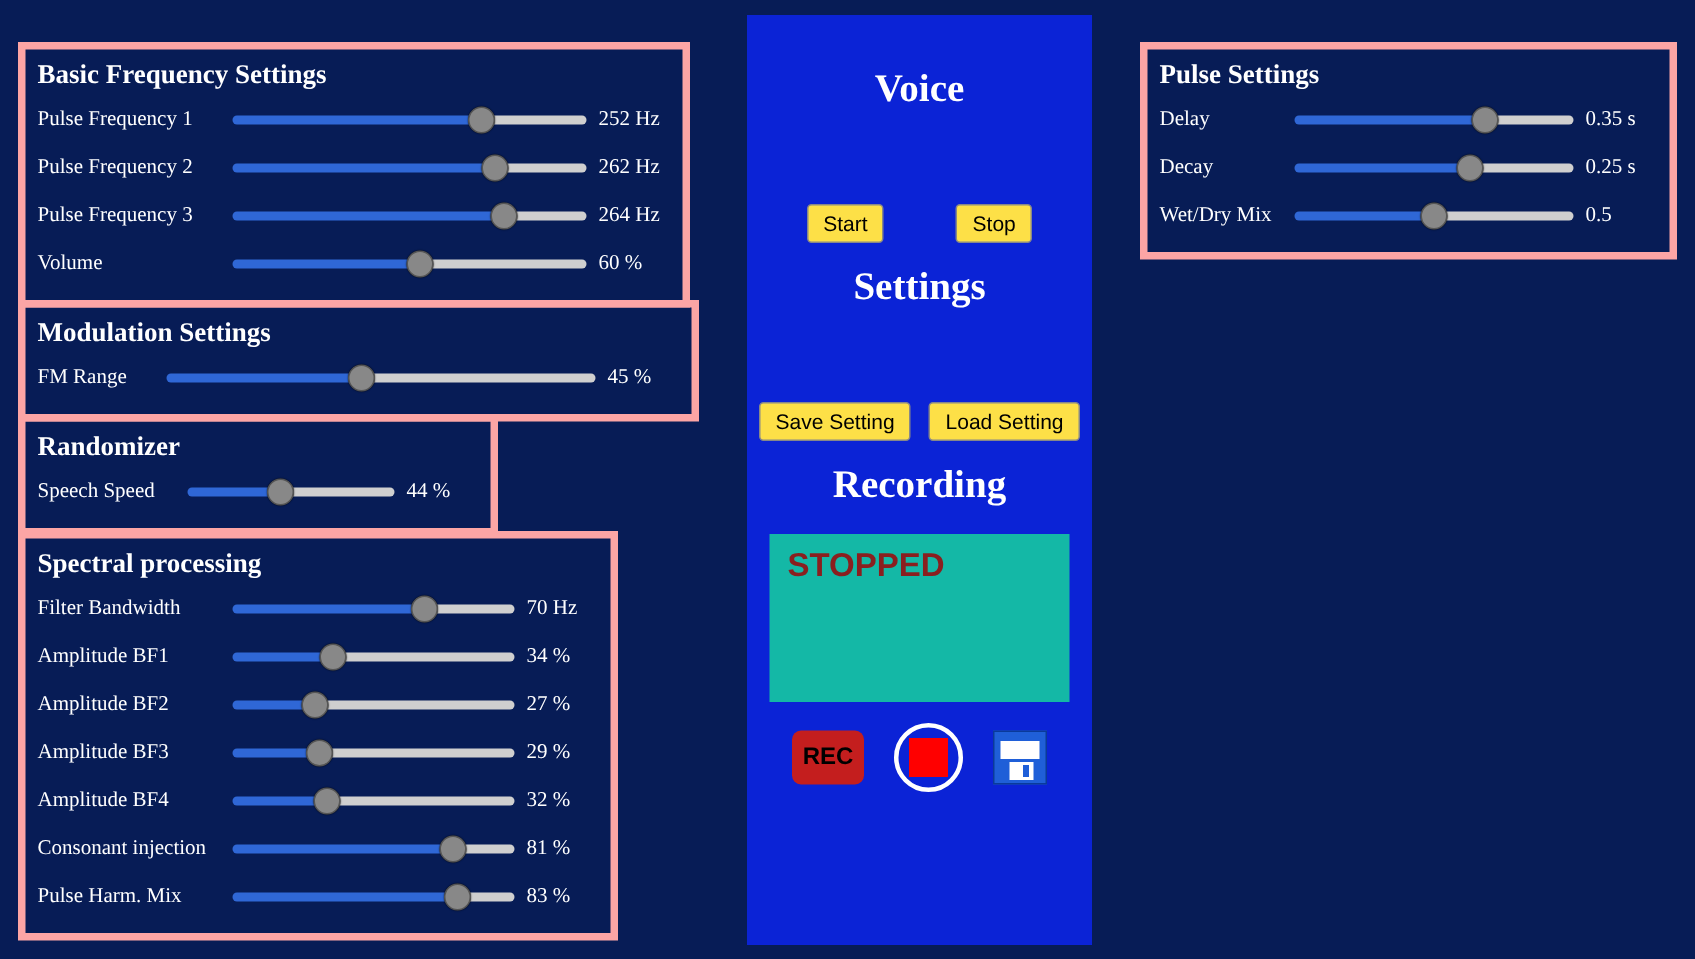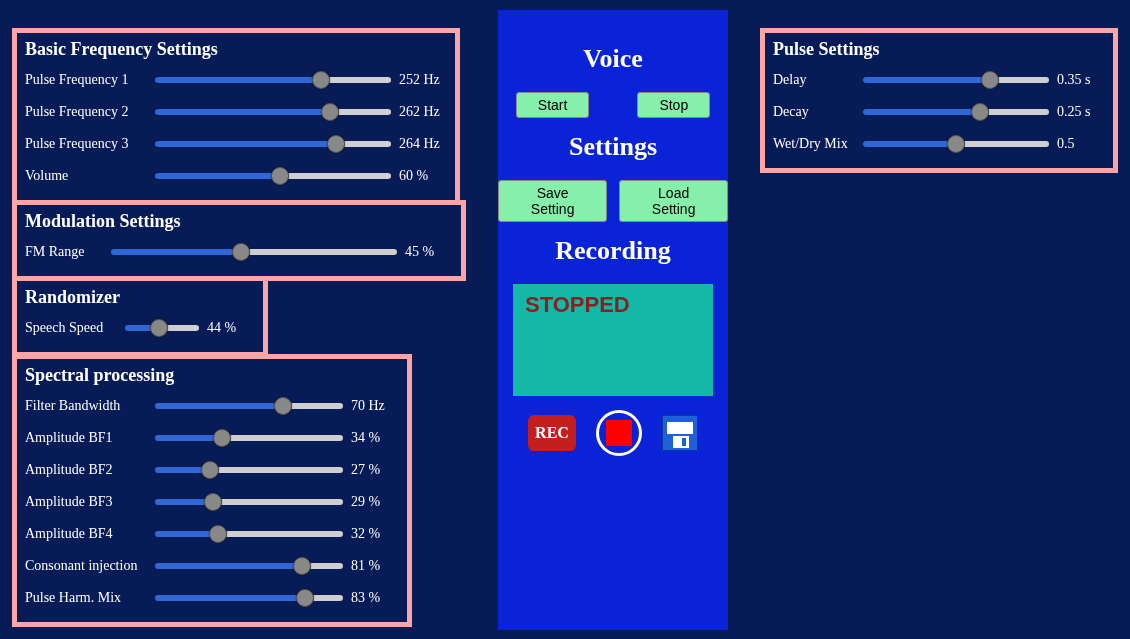--- a/index.html
+++ b/index.html
@@ -91,69 +91,70 @@
     padding-top: 20px;
   }
   .center h2 {
     font-family: Georgia, serif;
     font-weight: bold;
     font-size: 26px;
     margin: 14px 0 18px 0;
   }
   .btn {
     display: inline-block;
-    background: #86efac;
+    background: #fde047;
     color: #000;
     border: 1px solid #888;
     border-radius: 3px;
     font-family: Arial, sans-serif;
     font-size: 14px;
-    padding: 4px 21px;
+    padding: 4px 10px;
     cursor: pointer;
+    margin-top: 44px;
   }
   .btn-row { display: flex; justify-content: center; gap: 48px; }
   .btn-row.tight { gap: 12px; }
   .rec-display {
     background: #14b8a6;
     color: #8a1f1f;
     font-weight: bold;
     font-family: Arial, sans-serif;
     font-size: 22px;
     width: 200px;
     height: 112px;
     margin: 16px auto 14px auto;
     text-align: left;
     padding: 8px 12px;
   }
   .rec-controls { display:flex; justify-content:center; gap:20px; align-items:center; }
   .rec-btn {
     width: 48px; height: 36px; border-radius:6px;
-    background:#c41e1e; color:#ffffff; font-weight:bold;
-    font-family: Liberation Serif, serif; font-size:16px;
+    background:#c41e1e; color:#000000; font-weight:bold;
+    font-family: Liberation Sans, sans-serif; font-size:16px;
     display:flex; align-items:center; justify-content:center;
     cursor:pointer;
   }
   .stop-btn {
     width: 46px; height:46px; border:3px solid #fff; border-radius:50%;
     display:flex; align-items:center; justify-content:center; cursor:pointer;
   }
   .stop-btn .sq { width:26px; height:26px; background:#ff0000; }
   .save-icon {
     width:36px; height:36px; background:#1f5fd8; border:1px solid #0a3a9a;
     position:relative; cursor:pointer;
   }
   .save-icon .label { position:absolute; left:4px; right:4px; top:6px; height:12px; background:#fff; }
   .save-icon .shutter { position:absolute; left:10px; bottom:2px; width:16px; height:12px; background:#fff; }
   .save-icon .shutter::after { content:""; position:absolute; right:3px; top:2px; width:4px; height:8px; background:#1f5fd8; }
 
   #panel-basic { left:12px; top:28px; width:448px; }
   #panel-basic .row-label{width:130px;}
   #panel-mod { left:12px; top:200px; width:454px; }
   #panel-mod .row-label{width:86px;}
-  #panel-rand { left:12px; top:276px; width:256px; }
+  #panel-rand { left:12px; top:276px; width:320px; }
   #panel-rand .row-label{width:100px;}
   #panel-spec { left:12px; top:354px; width:400px; }
   #panel-spec .row-label{width:130px;}
   #panel-reverb { left:760px; top:28px; width:358px; }
   #panel-reverb .row-label{width:90px;}
 </style>
 </head>
 <body>
 
 <div id="panel-basic" class="panel">

